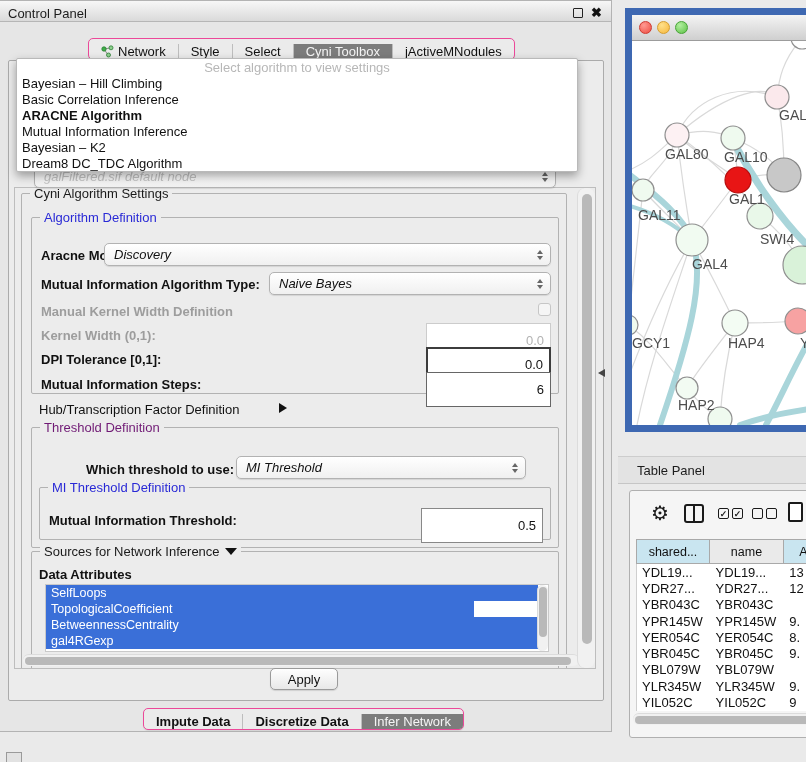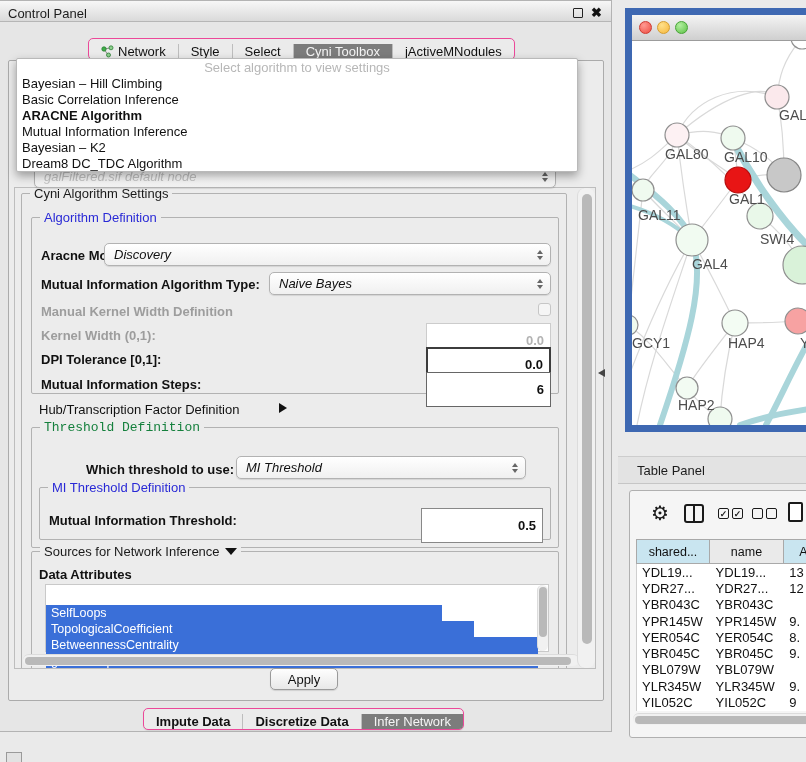--- a/index.html
+++ b/index.html
@@ -37,27 +37,27 @@
   .tri-dn { width:0; height:0; border-left:3.5px solid transparent; border-right:3.5px solid transparent; border-top:4.5px solid #666; }
   .combo-hidden { left:34px; top:164px; width:522px; z-index:5; color:#c2c2c2; }
 
   
   .viewport { left:14px; top:186px; width:582px; height:482px; border:1px solid #bdbdbd; background:#ececec; overflow:hidden; }
 
   .group { border:1px solid #b2b2b2; border-radius:2px; }
   .group-title { position:absolute; top:-8px; left:8px; background:#ececec; padding:0 4px; font-size:13px; white-space:nowrap; }
   .t-black { color:#1a1a1a; }
   .t-blue  { color:#2929d6; }
-  .t-green { color:#15803d;font-family:Liberation Mono, monospace; }
+  .t-green { color:#701a75; }
 
   .lbl  { font-size:13px; color:#111; white-space:nowrap; }
   .lbl.b { font-weight:bold; }
   .lbl.dis { color:#9d9d9d; font-weight:bold; }
 
-  .field { height:35px; background:#ffffff; border:1px solid #8f8f8f; font-size:13px; color:#111; display:flex; align-items:center; justify-content:flex-end; padding:8px 6px;font-weight:bold; }
+  .field { height:35px; background:#ffffff; border:1px solid #8f8f8f; font-size:13px; color:#111; display:flex; align-items:center; justify-content:flex-end; padding:8px 6px; }
   .field.dis { border:1px solid #cccccc; color:#b3b3b3; }
   .field.strong { border:2px solid #3c3c3c; }
 
   .chk { width:13px; height:13px; border:1px solid #c6c6c6; border-radius:3px; background:#f5f5f5; }
 
   .expander-arrow { width:0; height:0; border-top:5px solid transparent; border-bottom:5px solid transparent; border-left:8px solid #111; display:inline-block; }
   .down-arrow { width:0; height:0; border-left:6px solid transparent; border-right:6px solid transparent; border-top:7px solid #111; display:inline-block; }
 
   .attr-list { background:#ffffff; border:1px solid #c9c9c9; }
   .attr-item { height:16px; line-height:16px; font-size:12.5px; color:#ffffff; background:#3a6fd8; padding-left:5px; white-space:nowrap; }
@@ -216,21 +216,21 @@
       <div class="abs field" style="left:406px;top:320px;width:122px;border-color:#888;">0.5</div>
 
       <div class="abs group" style="left:16px;top:363px;width:528px;height:130px;">
         <span class="group-title t-black" style="display:flex;align-items:center;gap:5px;justify-content:space-between;">
           <span>Sources for Network Inference</span>
           <span class="down-arrow"></span>
         </span>
       </div>
       <div class="abs lbl b" style="left:24px;top:379px;">Data Attributes</div>
       <div class="abs attr-list" style="left:30px;top:396px;width:504px;height:68px;">
-        <div class="attr-item" style="width:396px;margin-top:20px;">SelfLoops</div>
+        <div class="attr-item" style="width:492px;">SelfLoops</div>
         <div class="attr-item" style="width:428px;">TopologicalCoefficient</div>
         <div class="attr-item" style="width:492px;">BetweennessCentrality</div>
         <div class="attr-item" style="width:492px;">gal4RGexp</div>
         <div class="abs sb-track-v" style="right:0;top:0;width:11px;height:66px;">
           <div class="sb-thumb-v" style="top:2px;height:50px;left:1px;width:8px;"></div>
         </div>
       </div>
 
       <div class="abs sb-track-h" style="left:8px;top:466px;width:556px;height:12px;">
         <div class="sb-thumb-h" style="left:2px;width:546px;"></div>

